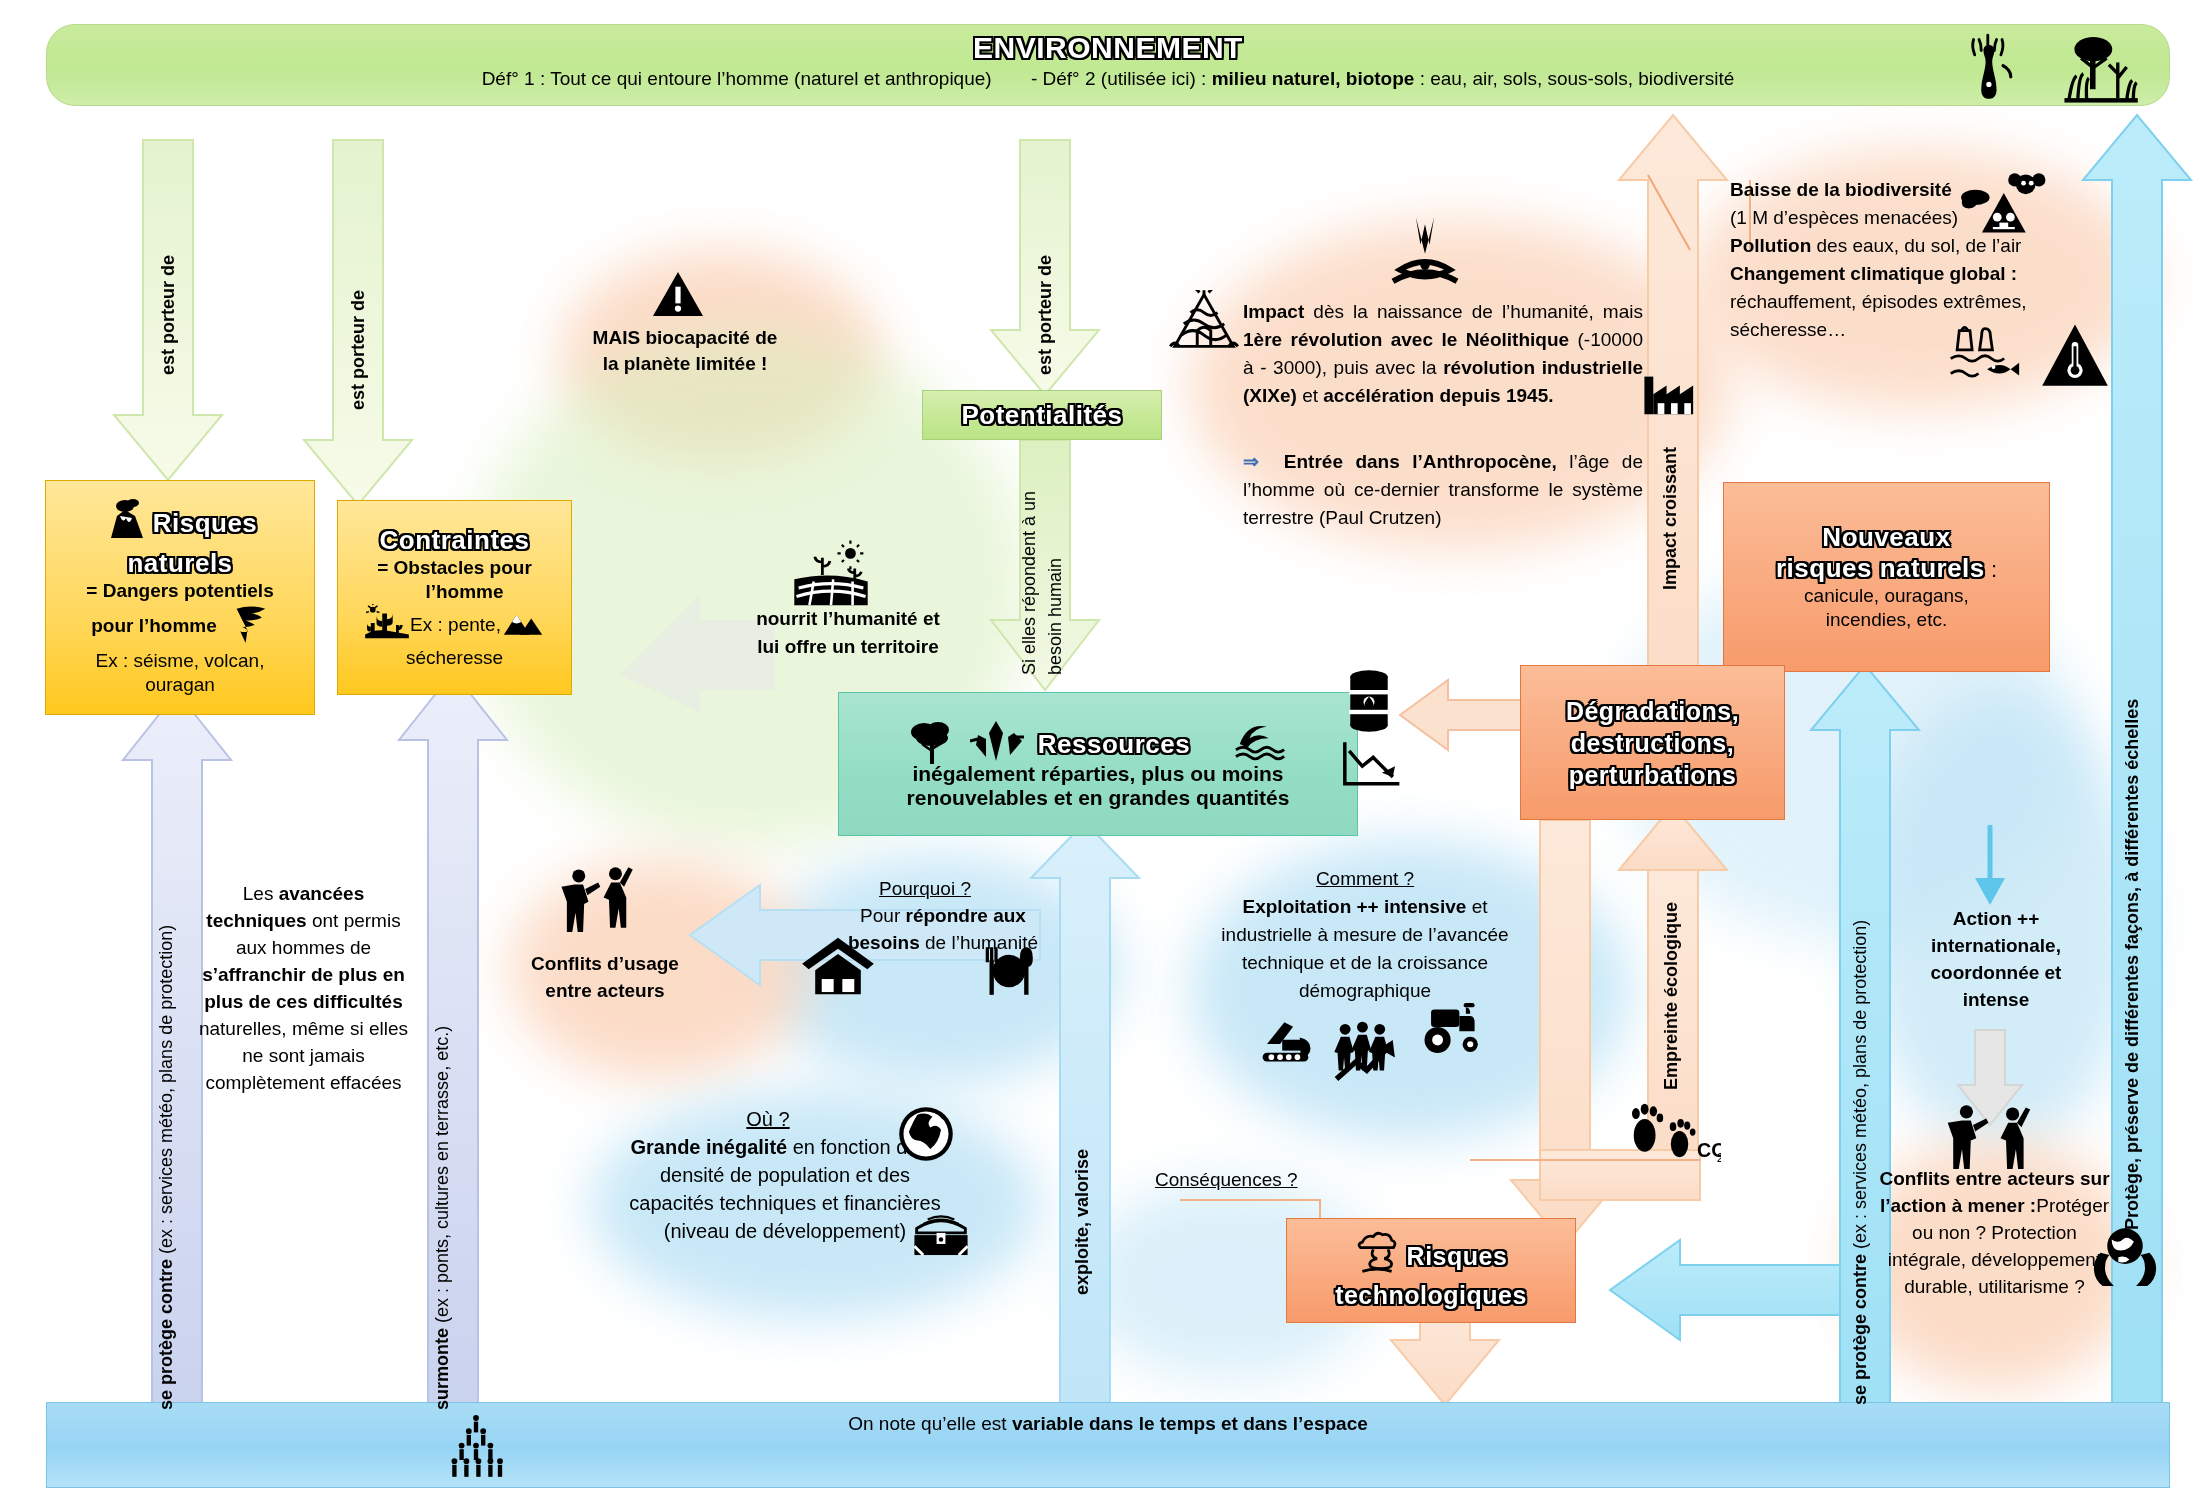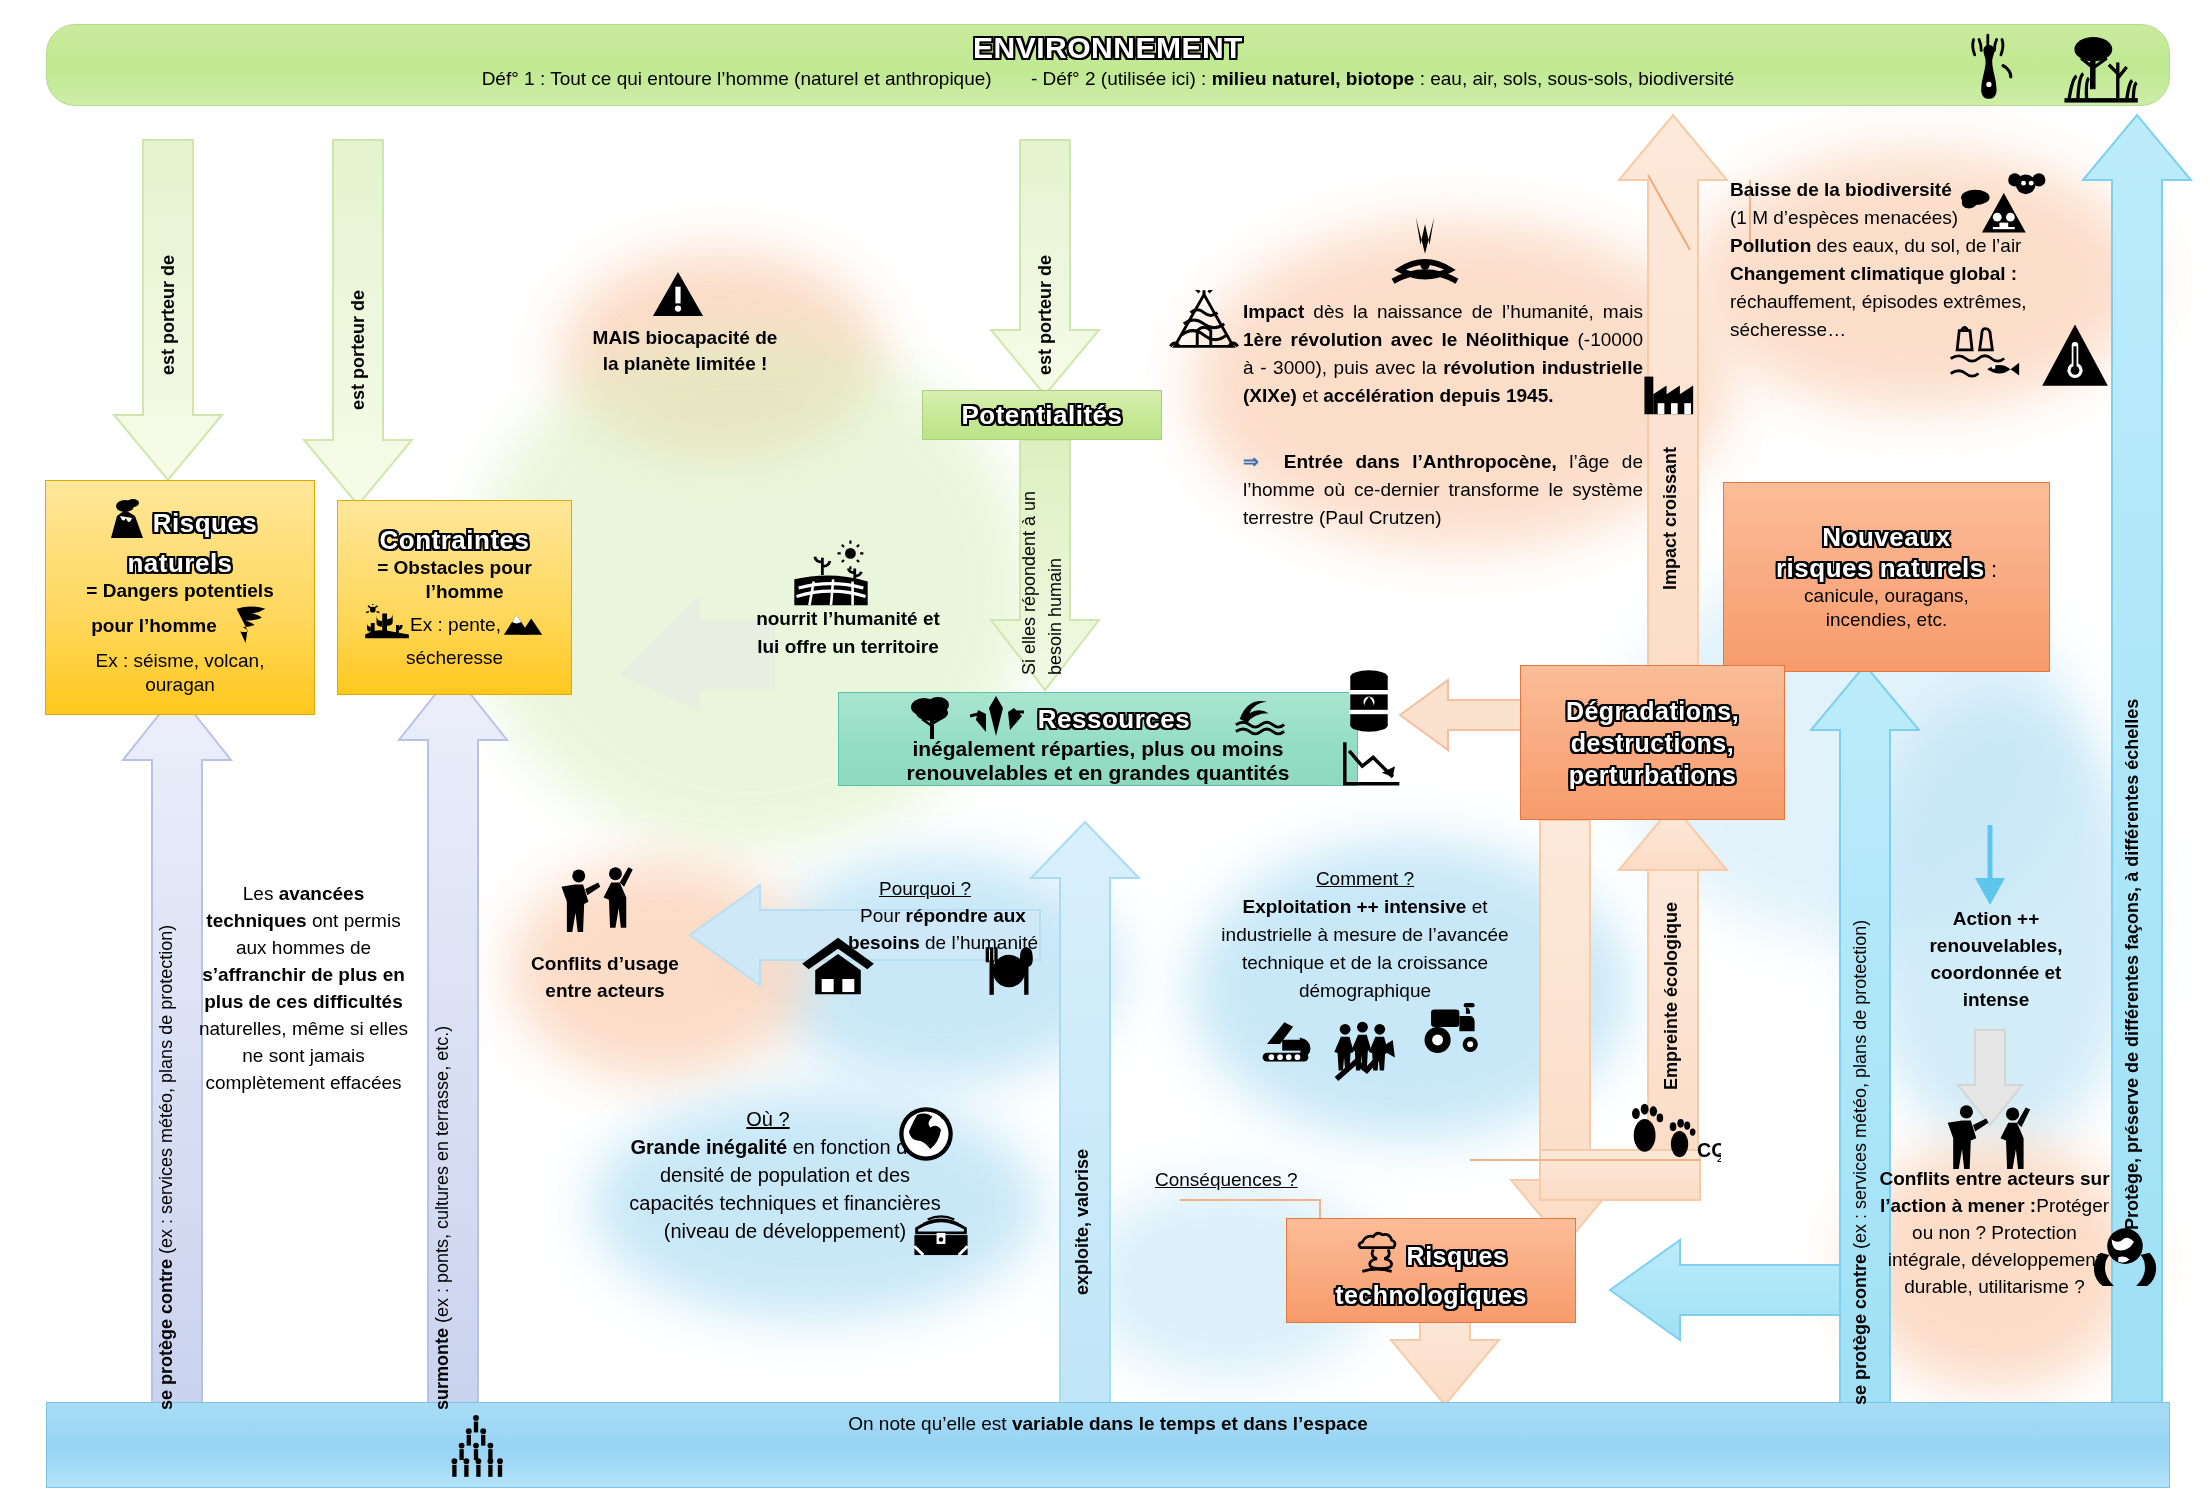--- a/index.html
+++ b/index.html
@@ -356,21 +356,21 @@
       <path d="M8 44 q30-8 60 0 M6 52 q32-10 64 0" stroke="#fff" stroke-width="3" fill="none"></path>
       <path d="M22 38 L18 60 M40 36 L38 60 M58 38 L58 60" stroke="#fff" stroke-width="2.4" fill="none"></path>
     </g>
       </svg>
   </div>
   <div class="abs txt b" style="left:718px;top:605px;width:260px;font-size:19px;line-height:28px;">
     <div>nourrit l’humanité et</div>
     <div>lui offre un territoire</div>
   </div>
 
-  <div class="abs box box-teal" style="left:838px;top:692px;width:520px;height:94px;padding:16px 10px;">
+  <div class="abs box box-teal" style="left:838px;top:692px;width:520px;height:144px;padding:16px 10px;">
     <div style="display:flex;align-items:center;justify-content:center;gap:14px;width:100%;">
       <span class="iconwrap">
         <svg viewBox="0 0 48 48" width="48" height="48">
             <g fill="#000">
           <ellipse cx="16" cy="14" rx="13" ry="9"></ellipse>
               <ellipse cx="30" cy="12" rx="11" ry="8"></ellipse>
               <ellipse cx="24" cy="20" rx="16" ry="8"></ellipse>
           <rect x="22" y="25" width="4" height="21"></rect>
           <path d="M24 33 L14 26 M24 31 L34 25" stroke="#000" stroke-width="2.6"></path>
         </g>
@@ -545,21 +545,21 @@
       <ellipse cx="57" cy="27" rx="2.8" ry="3.8"></ellipse>
           <ellipse cx="62" cy="33" rx="2.6" ry="3.4"></ellipse>
       <text x="66" y="56" font-family="Liberation Sans, sans-serif" font-size="18" font-weight="bold">CO</text>
       <text x="84" y="60" font-family="Liberation Sans, sans-serif" font-size="12">2</text>
     </g>
       </svg>
   </div>
 
   <div class="abs txt b" style="left:1880px;top:905px;width:232px;font-size:19px;line-height:27px;">
     <div>Action ++</div>
-    <div>renouvelables,</div>
+    <div>internationale,</div>
     <div>coordonnée et</div>
     <div>intense</div>
   </div>
   <div class="abs" style="left:1940px;top:1100px;width:110px;height:72px;">
     <svg viewBox="0 0 100 64" width="110" height="72">
         <g fill="#000">
       <circle cx="24" cy="10" r="6"></circle>
           <path d="M20 18 l8 0 l5 16 l-5 2 l-1 26 l-5 0 l-2-18 l-3 18 l-5 0 l0-28 l-5-14z"></path>
       <path d="M30 22 l12-6 l2 4 l-12 8z"></path>
       <circle cx="66" cy="12" r="6"></circle>

